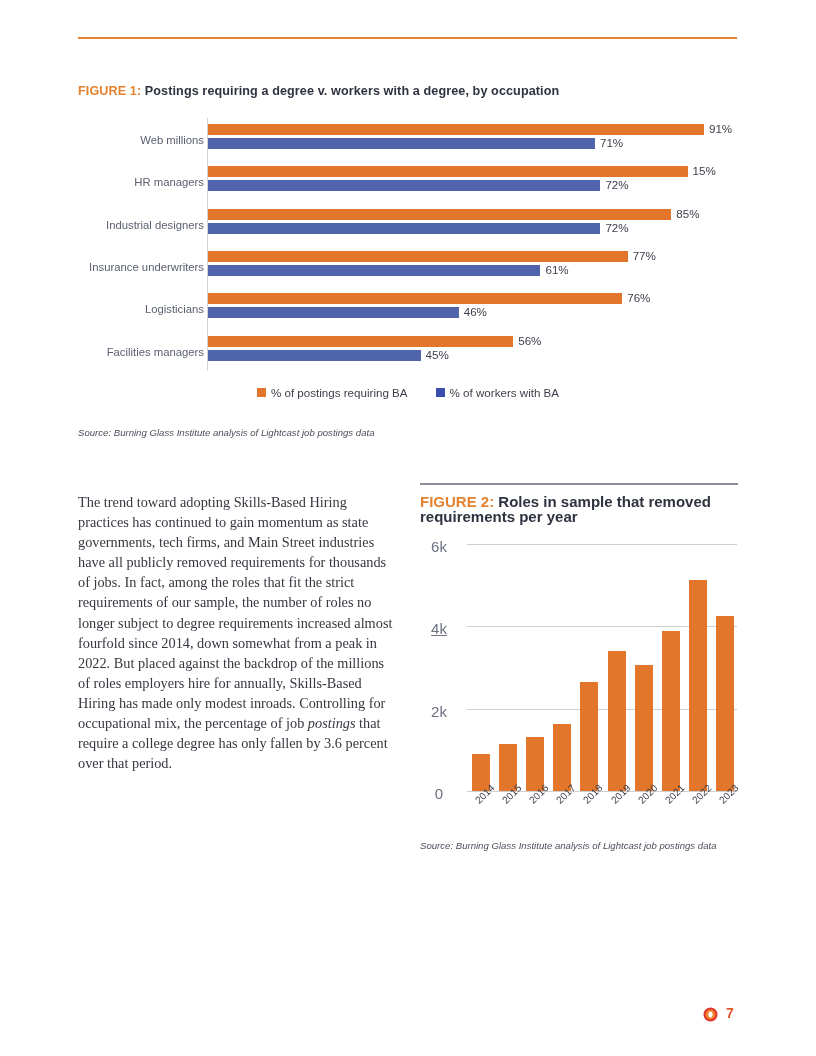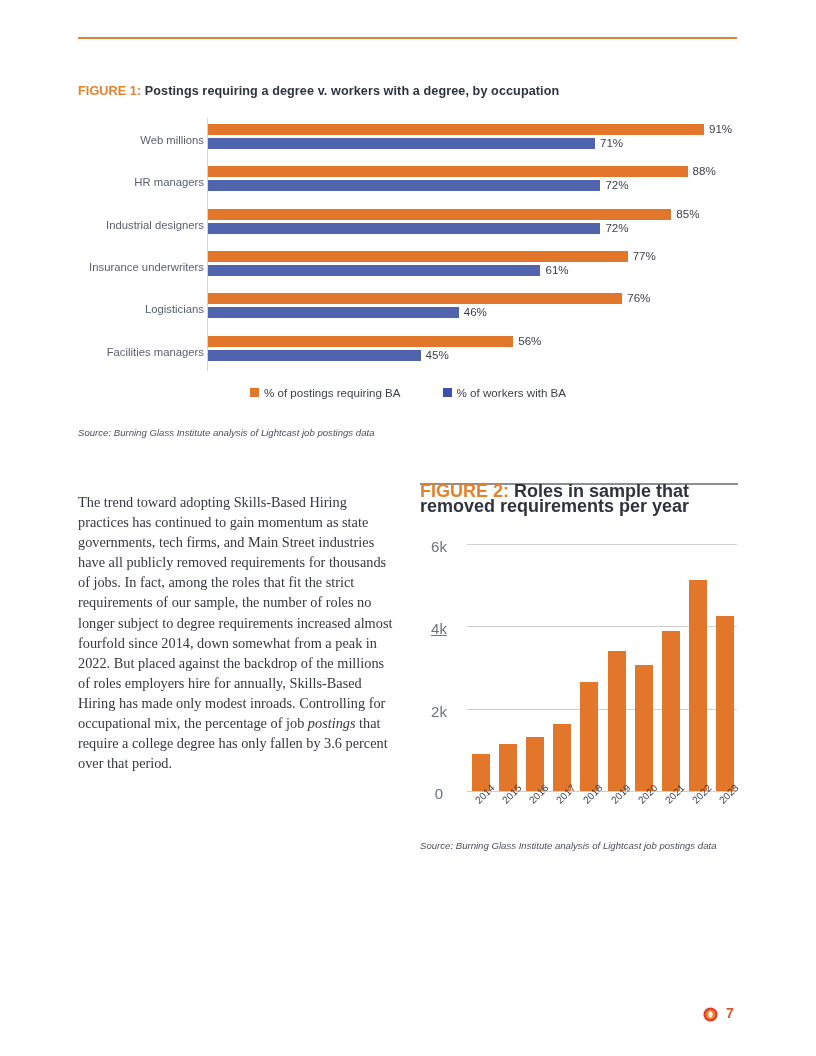--- a/index.html
+++ b/index.html
@@ -39,21 +39,21 @@
   .f1-bar.o { background:#E2762A; }
   .f1-bar.b { background:#5064AE; }
   .f1-val {
     position:absolute; font-size:11.6px; color:#3b3f4a; white-space:nowrap;
   }
 
   .f1-legend {
     position:absolute; left:78px; top:386px; width:660px;
     text-align:center; font-size:11.6px; color:#3b3f4a;
   }
-  .f1-legend .li { display:inline-block; margin:0 21px; }
+  .f1-legend .li { display:inline-block; margin:0 14px; }
   .f1-legend .sw {
     display:inline-block; width:9px; height:9px; vertical-align:baseline;
     margin-right:5px; position:relative; top:0px;
   }
 
   .src {
     position:absolute; font-style:italic; font-size:9.6px; color:#4a4f5c;
     white-space:nowrap;
   }
   #src1 { left:78px; top:427px; }
@@ -67,22 +67,22 @@
     text-align:left;
   }
   .body-col i { font-style:italic; }
 
   
   .fig2-rule {
     position:absolute; left:420px; top:483px; width:318px; height:2px;
     background:#8b8f99;
   }
   .fig2-title {
-    position:absolute; left:420px; top:484px; width:320px;
-    font-size:18px; font-weight:bold; color:#2f3340; line-height:15px;
+    position:absolute; left:420px; top:494px; width:320px;
+    font-size:15px; font-weight:bold; color:#2f3340; line-height:15px;
   }
 
   .fig2 { position:absolute; left:420px; top:538px; width:320px; height:260px; }
   .f2-grid {
     position:absolute; left:47px; width:270px; height:1px; background:#cfcfcf;
   }
   .f2-ytick {
     position:absolute; left:0; width:38px; text-align:center;
     font-size:15px; color:#6c7180; transform:translateY(-6px);
   }
@@ -119,21 +119,21 @@
 
   <div class="fig1" id="fig1">
     <div class="f1-axis"></div>
   <div class="f1-cat" style="top: 16px;">Web millions</div>
       <div class="f1-bar o" style="top: 6px; width: 495.95px;"></div>
       <div class="f1-val" style="left: 630.95px; top: 4px;">91%</div>
       <div class="f1-bar b" style="top: 20px; width: 386.95px;"></div>
       <div class="f1-val" style="left: 521.95px; top: 18px;">71%</div>
       <div class="f1-cat" style="top: 58.3px;">HR managers</div>
       <div class="f1-bar o" style="top: 48.3px; width: 479.6px;"></div>
-      <div class="f1-val" style="left: 614.6px; top: 46.3px;">88%</div>
+      <div class="f1-val" style="left: 614.6px; top: 46.3px;">15%</div>
       <div class="f1-bar b" style="top: 62.3px; width: 392.4px;"></div>
       <div class="f1-val" style="left: 527.4px; top: 60.3px;">72%</div>
       <div class="f1-cat" style="top: 100.6px;">Industrial designers</div>
       <div class="f1-bar o" style="top: 90.6px; width: 463.25px;"></div>
       <div class="f1-val" style="left: 598.25px; top: 88.6px;">85%</div>
       <div class="f1-bar b" style="top: 104.6px; width: 392.4px;"></div>
       <div class="f1-val" style="left: 527.4px; top: 102.6px;">72%</div>
       <div class="f1-cat" style="top: 142.9px;">Insurance underwriters</div>
       <div class="f1-bar o" style="top: 132.9px; width: 419.65px;"></div>
       <div class="f1-val" style="left: 554.65px; top: 130.9px;">77%</div>

